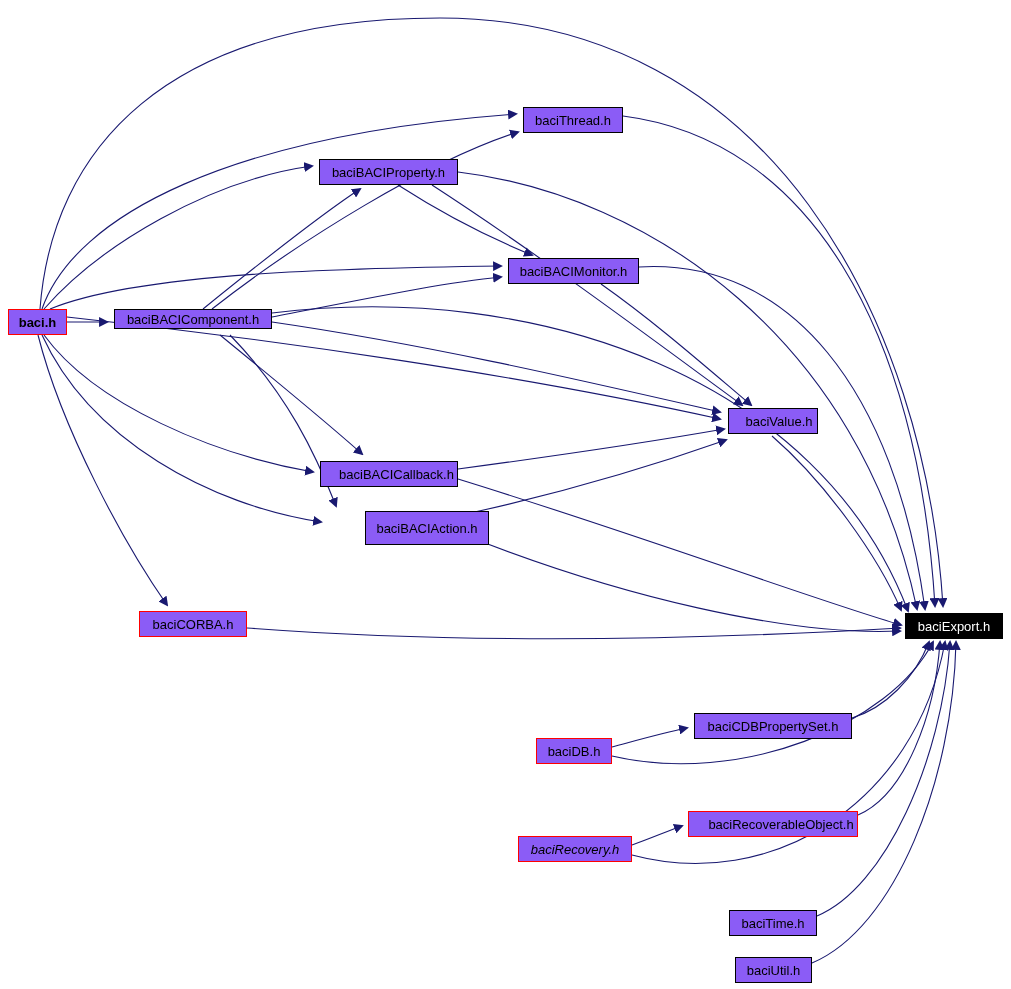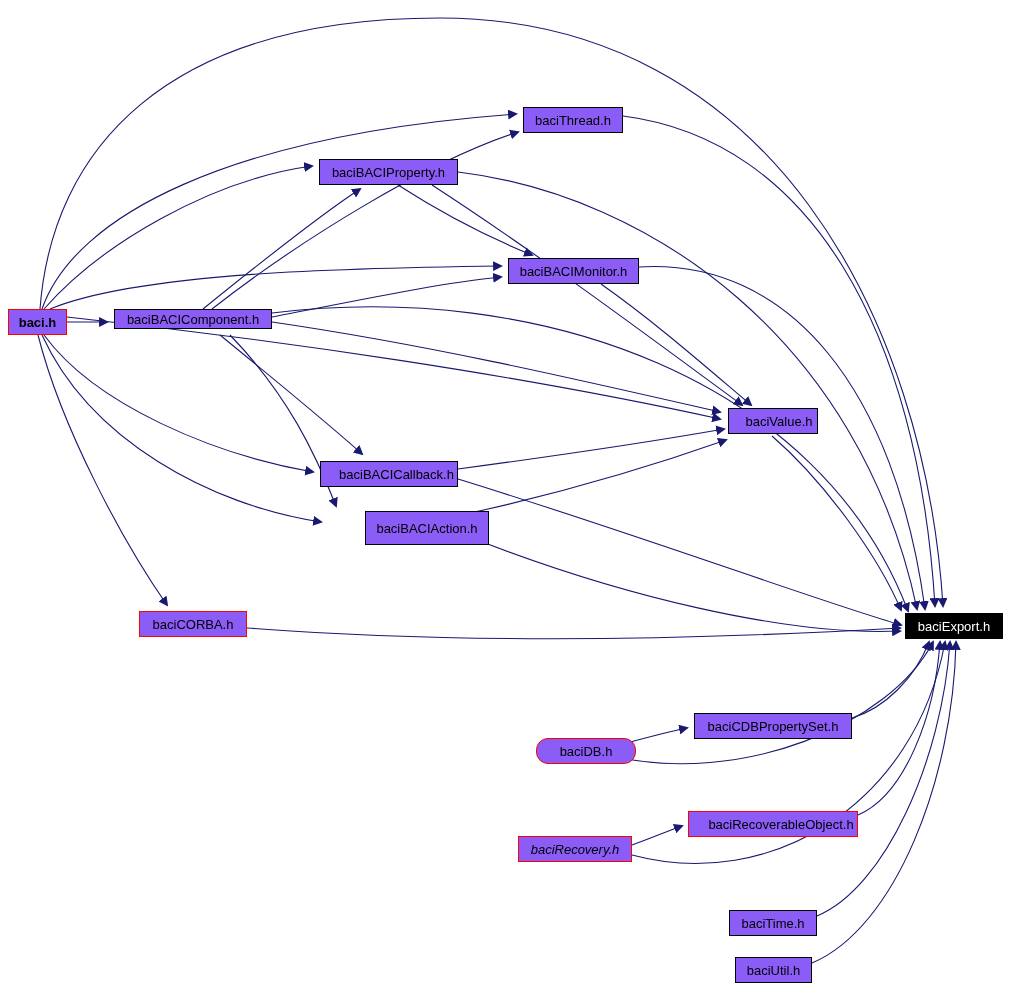--- a/index.html
+++ b/index.html
@@ -105,21 +105,21 @@
       </div>
       <div class="node red" style="left: 139px; top: 611px; width: 108px; height: 26px;">
         <span>baciCORBA.h</span>
       </div>
       <div class="node focus" style="left: 905px; top: 613px; width: 98px; height: 26px;">
         <span>baciExport.h</span>
       </div>
       <div class="node" style="left: 694px; top: 713px; width: 158px; height: 26px;">
         <span>baciCDBPropertySet.h</span>
       </div>
-      <div class="node red" style="left: 536px; top: 738px; width: 100px; height: 26px; border-radius: 12px;">
+      <div class="node red" style="left: 536px; top: 738px; width: 76px; height: 26px;">
         <span>baciDB.h</span>
       </div>
       <div class="node red" style="left: 688px; top: 811px; width: 170px; height: 26px; padding-left: 16px;">
         <span>baciRecoverableObject.h</span>
       </div>
       <div class="node red" style="left: 518px; top: 836px; width: 114px; height: 26px; font-style: italic;">
         <span>baciRecovery.h</span>
       </div>
       <div class="node" style="left: 729px; top: 910px; width: 88px; height: 26px;">
         <span>baciTime.h</span>

